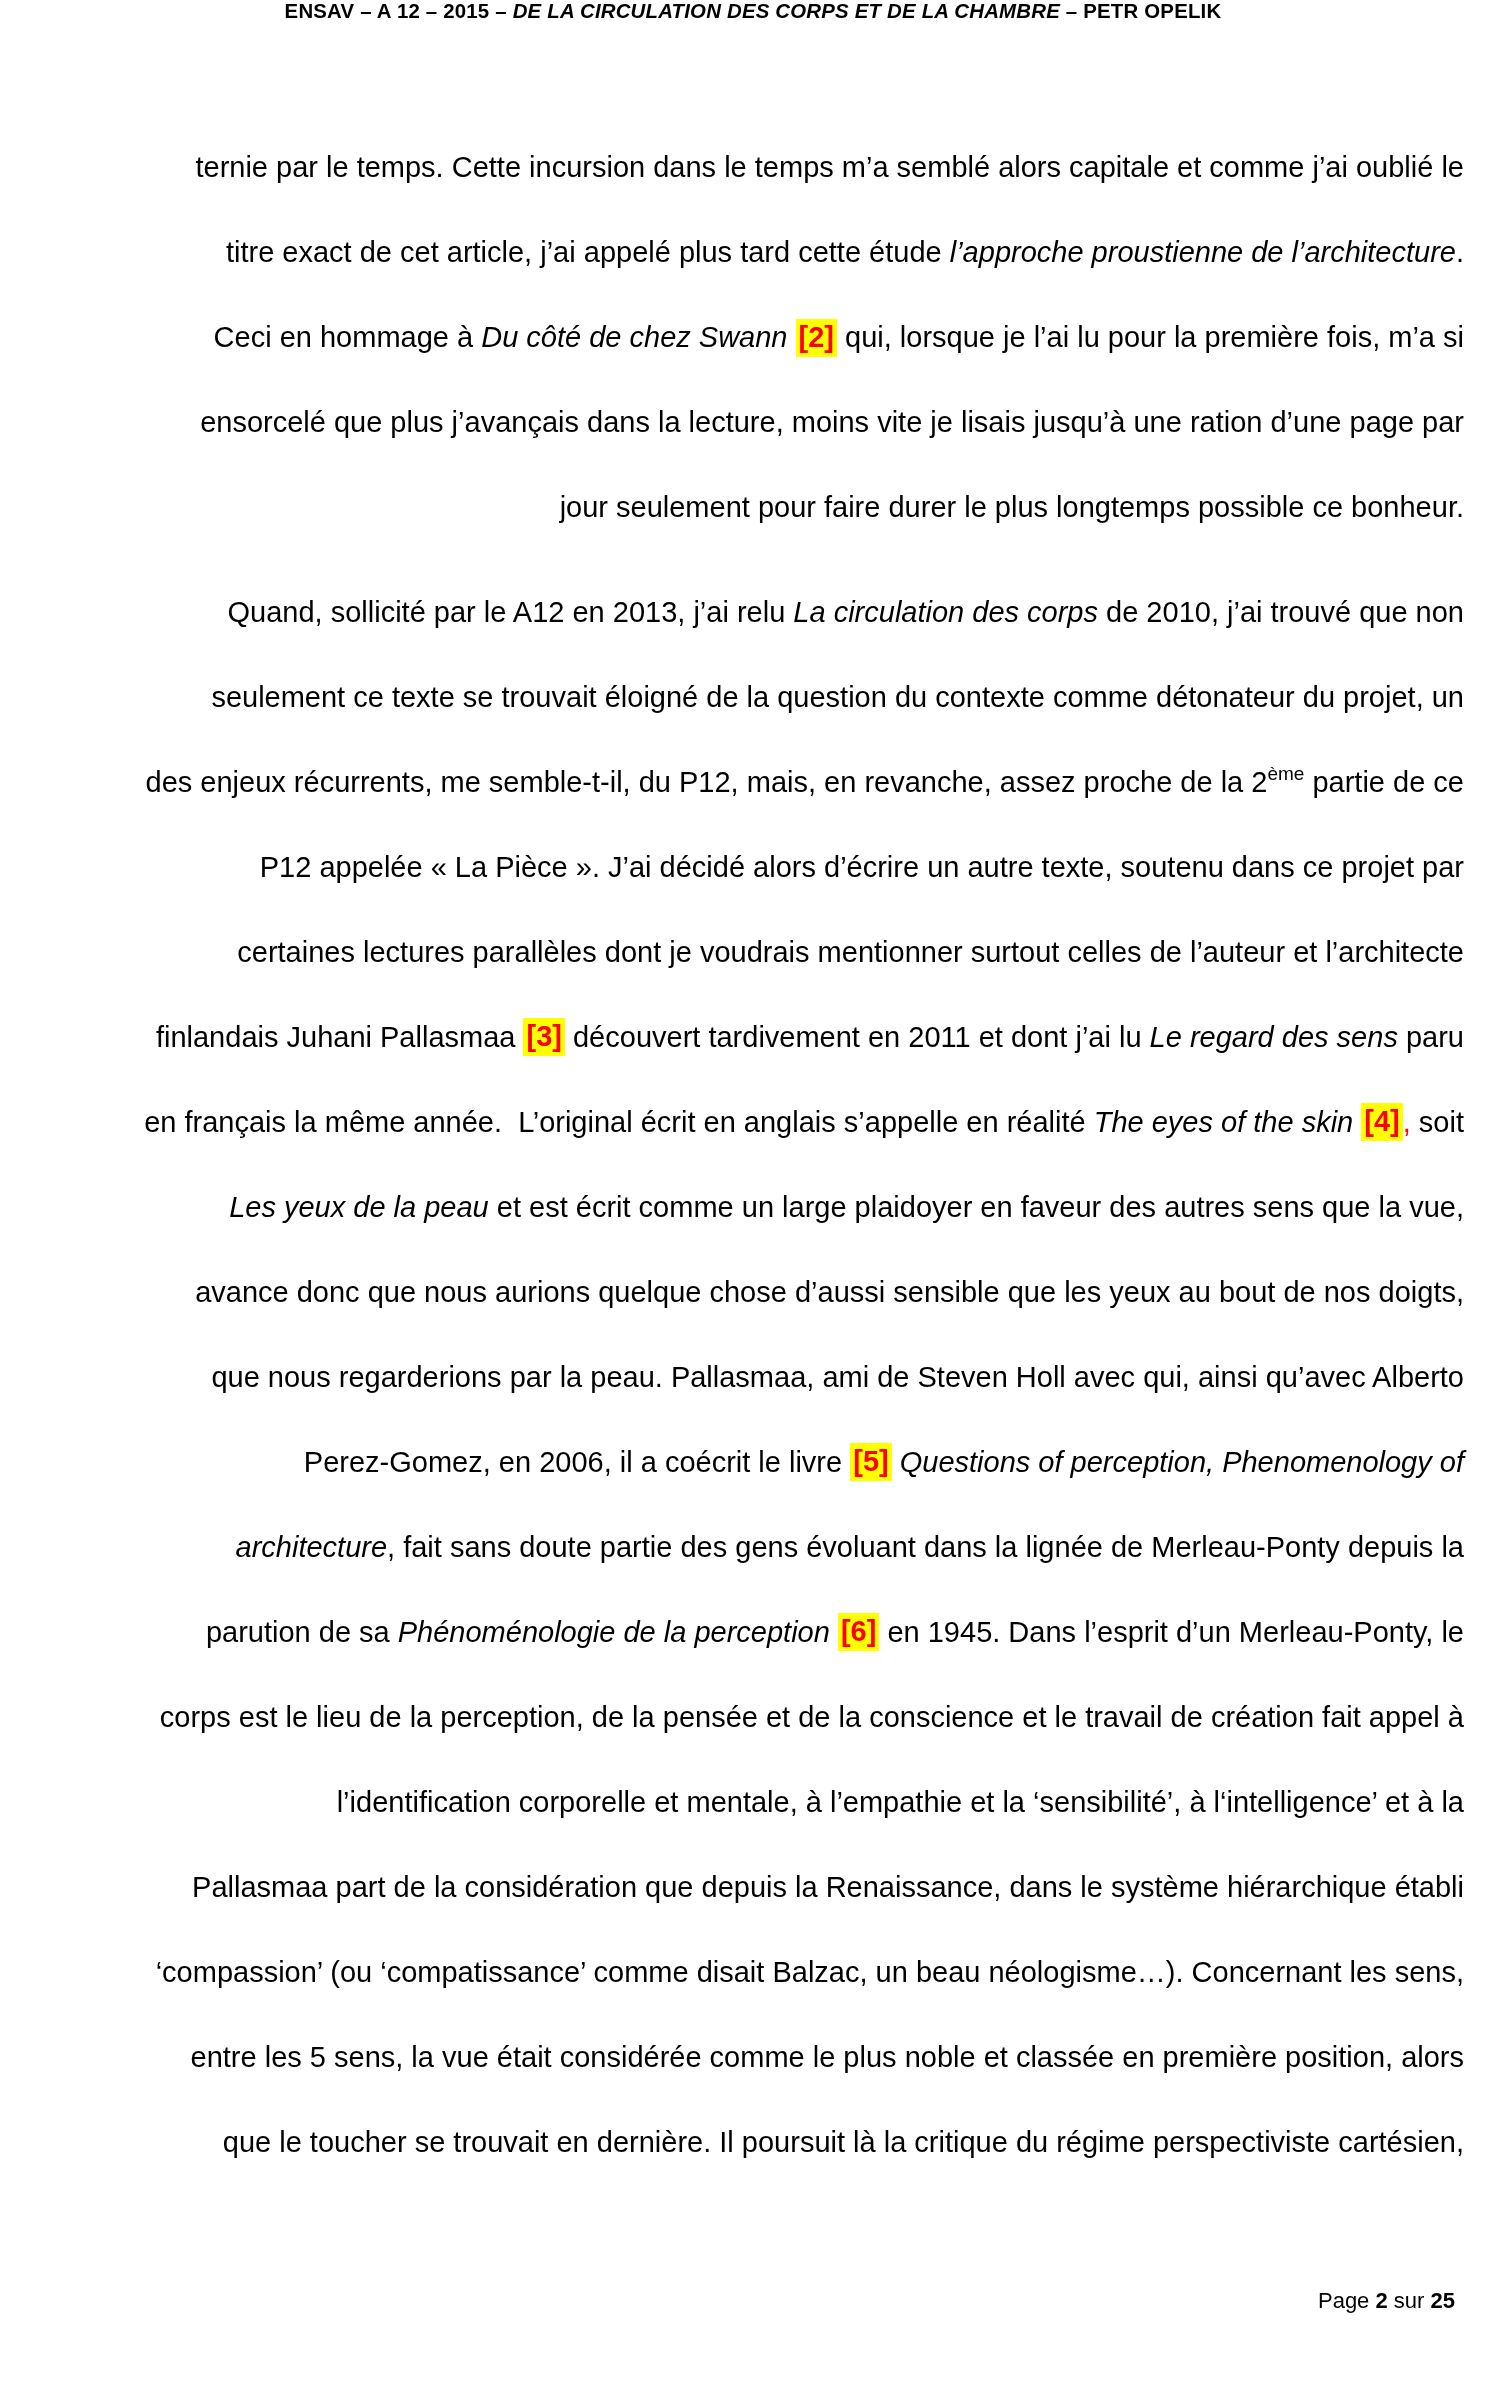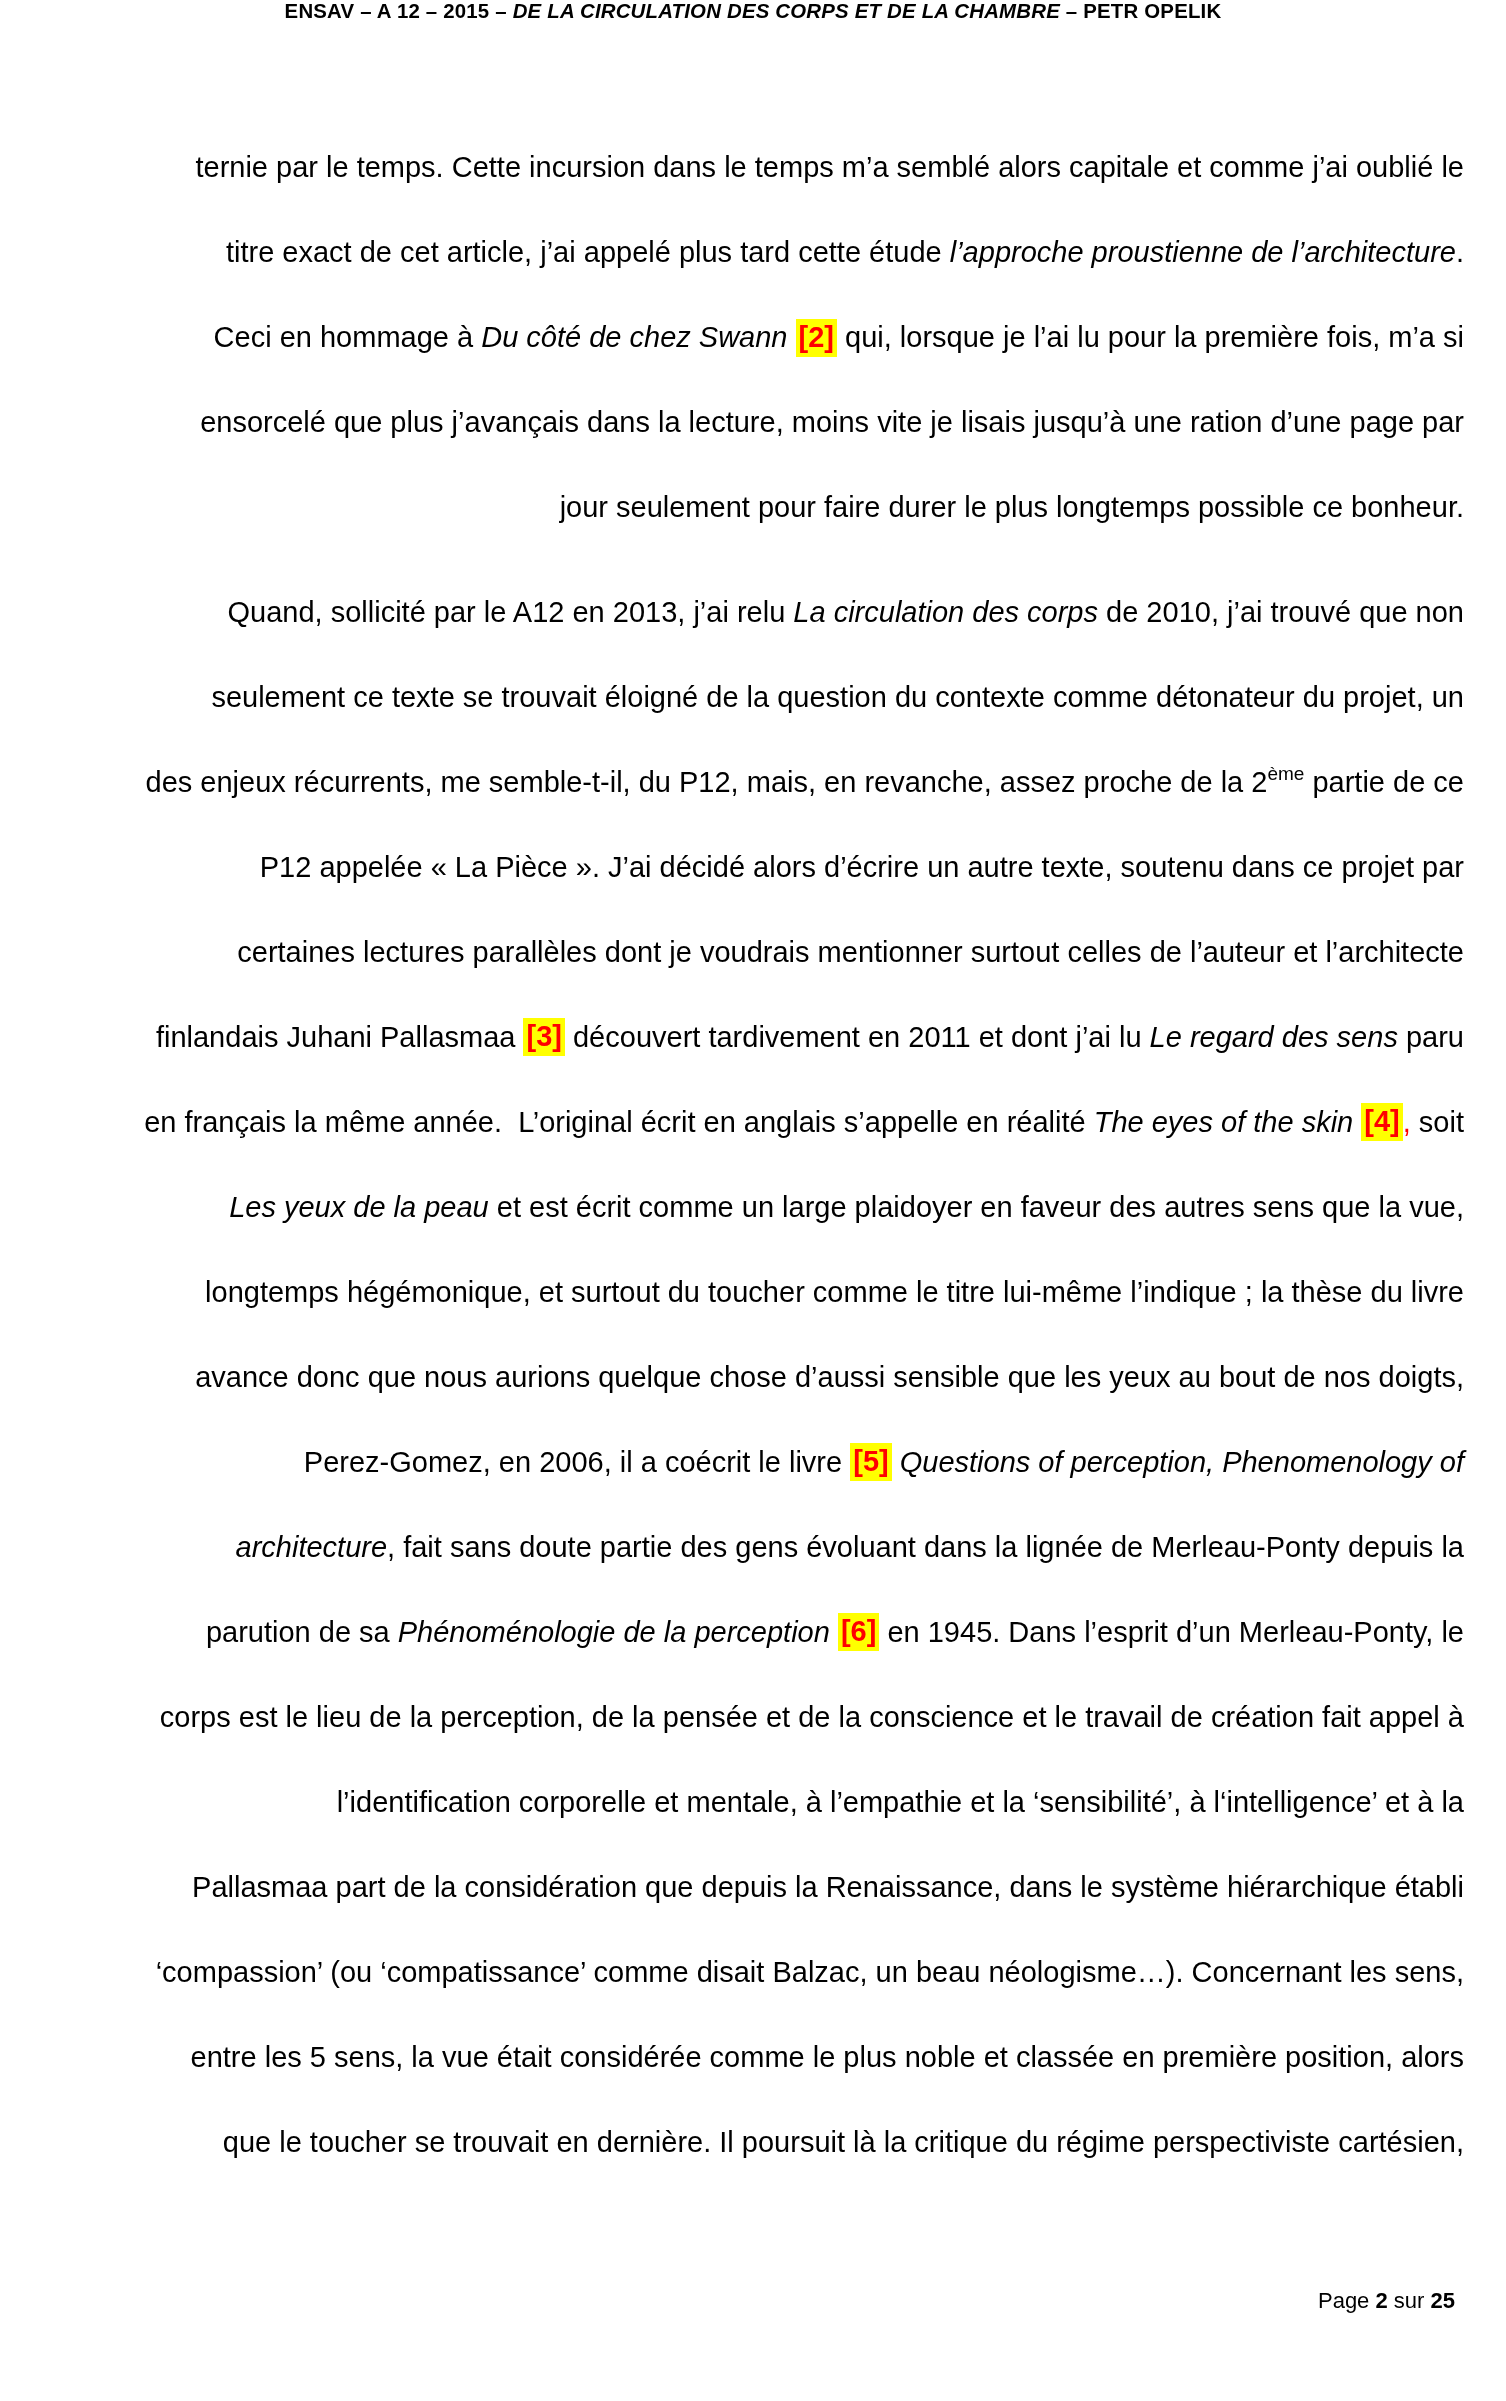--- a/index.html
+++ b/index.html
@@ -69,22 +69,22 @@
       </div>
       <div class="para">
         <div class="line"><span class="seg-plain">Quand, sollicité par le A12 en 2013, j’ai relu </span><span class="seg-italic">La circulation des corps</span><span class="seg-plain"> de 2010, j’ai trouvé que non</span></div>
         <div class="line"><span class="seg-plain">seulement ce texte se trouvait éloigné de la question du contexte comme détonateur du projet, un</span></div>
         <div class="line"><span class="seg-plain">des enjeux récurrents, me semble-t-il, du P12, mais, en revanche, assez proche de la 2</span><span class="seg-sup">ème</span><span class="seg-plain"> partie de ce</span></div>
         <div class="line"><span class="seg-plain">P12 appelée « La Pièce ». J’ai décidé alors d’écrire un autre texte, soutenu dans ce projet par</span></div>
         <div class="line"><span class="seg-plain">certaines lectures parallèles dont je voudrais mentionner surtout celles de l’auteur et l’architecte</span></div>
         <div class="line"><span class="seg-plain">finlandais Juhani Pallasmaa </span><span class="seg-ref">[3]</span><span class="seg-plain"> découvert tardivement en 2011 et dont j’ai lu </span><span class="seg-italic">Le regard des sens</span><span class="seg-plain"> paru</span></div>
         <div class="line"><span class="seg-plain">en français la même année.  L’original écrit en anglais s’appelle en réalité </span><span class="seg-italic">The eyes of the skin</span><span class="seg-plain"> </span><span class="seg-ref">[4]</span><span class="seg-red">,</span><span class="seg-plain"> soit</span></div>
         <div class="line"><span class="seg-italic">Les yeux de la peau</span><span class="seg-plain"> et est écrit comme un large plaidoyer en faveur des autres sens que la vue,</span></div>
-        <div class="line"><span class="seg-plain">longtemps hégémonique, et surtout du toucher comme le titre lui-même l’indique ; la thèse du livre</span></div>
         <div class="line"><span class="seg-plain">avance donc que nous aurions quelque chose d’aussi sensible que les yeux au bout de nos doigts,</span></div>
+        <div class="line"><span class="seg-plain">que nous regarderions par la peau. Pallasmaa, ami de Steven Holl avec qui, ainsi qu’avec Alberto</span></div>
         <div class="line"><span class="seg-plain">Perez-Gomez, en 2006, il a coécrit le livre </span><span class="seg-ref">[5]</span><span class="seg-plain"> </span><span class="seg-italic">Questions of perception, Phenomenology of</span></div>
         <div class="line"><span class="seg-italic">architecture</span><span class="seg-plain">, fait sans doute partie des gens évoluant dans la lignée de Merleau-Ponty depuis la</span></div>
         <div class="line"><span class="seg-plain">parution de sa </span><span class="seg-italic">Phénoménologie de la perception</span><span class="seg-plain"> </span><span class="seg-ref">[6]</span><span class="seg-plain"> en 1945. Dans l’esprit d’un Merleau-Ponty, le</span></div>
         <div class="line"><span class="seg-plain">corps est le lieu de la perception, de la pensée et de la conscience et le travail de création fait appel à</span></div>
         <div class="line"><span class="seg-plain">l’identification corporelle et mentale, à l’empathie et la ‘sensibilité’, à l‘intelligence’ et à la</span></div>
         <div class="line"><span class="seg-plain">Pallasmaa part de la considération que depuis la Renaissance, dans le système hiérarchique établi</span></div>
         <div class="line"><span class="seg-plain">‘compassion’ (ou ‘compatissance’ comme disait Balzac, un beau néologisme…). Concernant les sens,</span></div>
         <div class="line"><span class="seg-plain">entre les 5 sens, la vue était considérée comme le plus noble et classée en première position, alors</span></div>
         <div class="line"><span class="seg-plain">que le toucher se trouvait en dernière. Il poursuit là la critique du régime perspectiviste cartésien,</span></div>
       </div>

